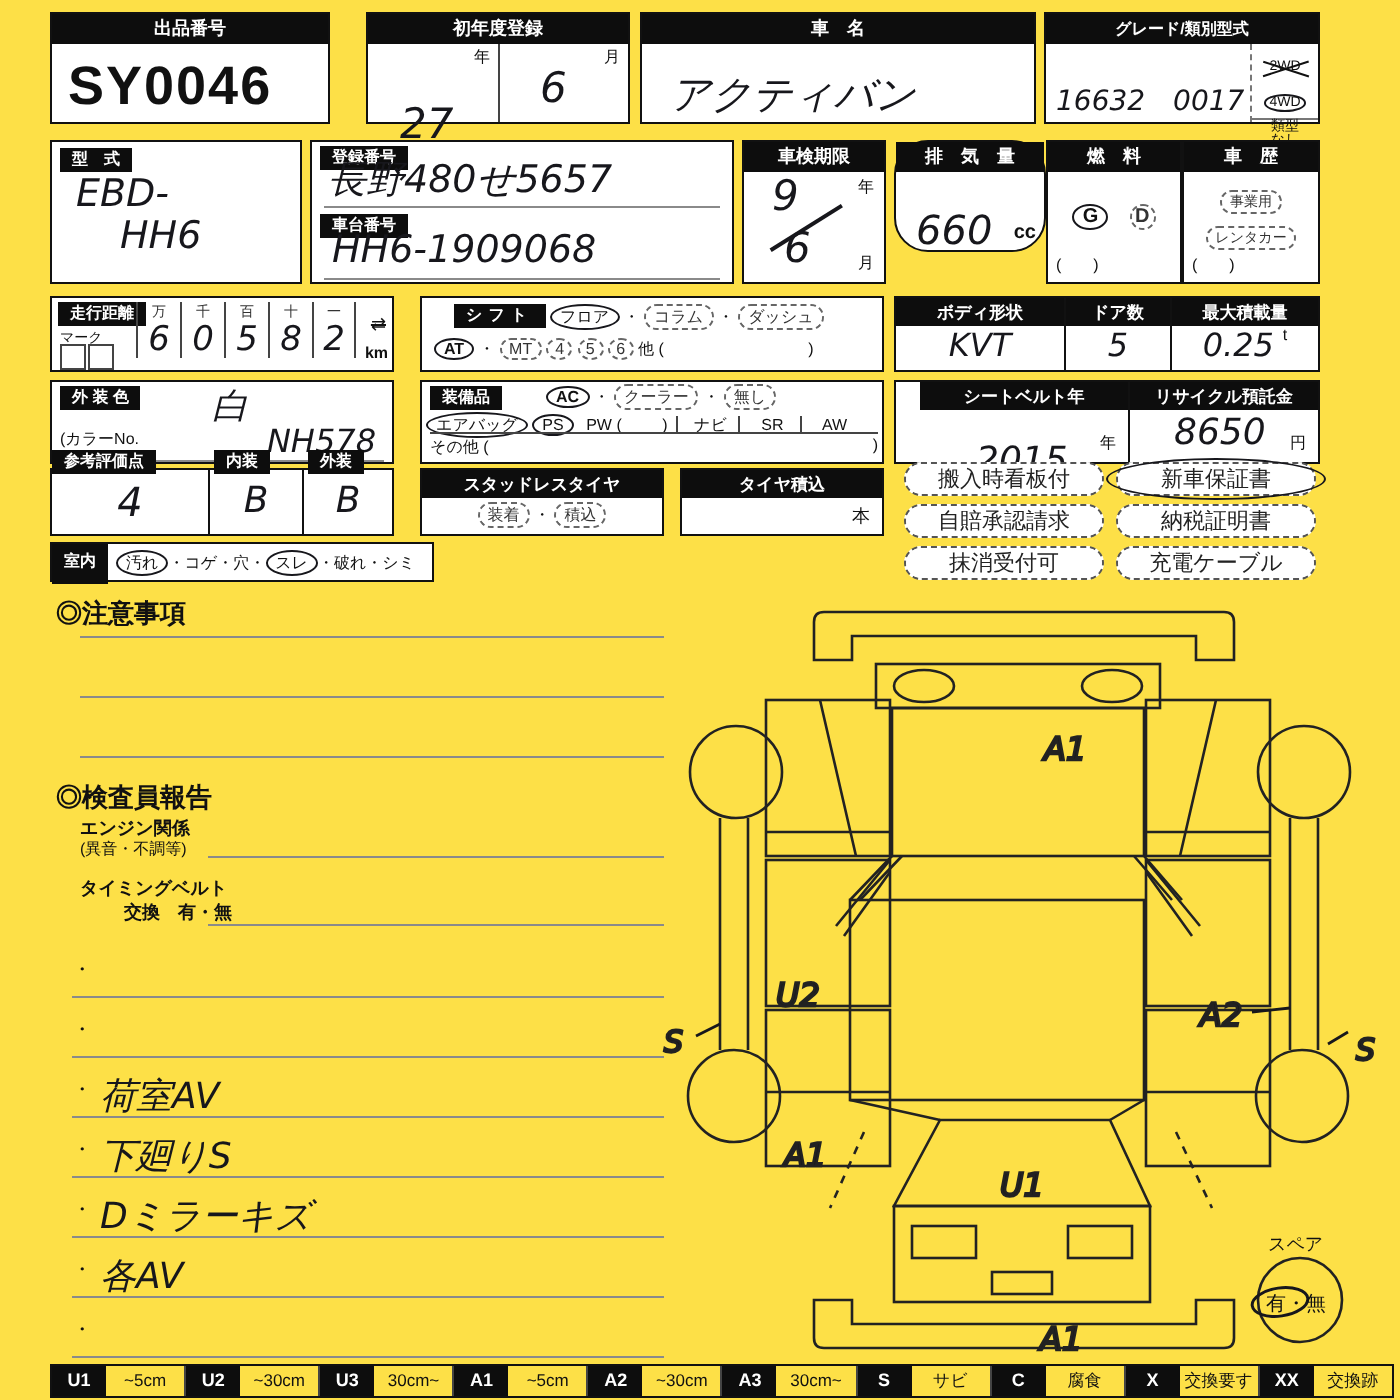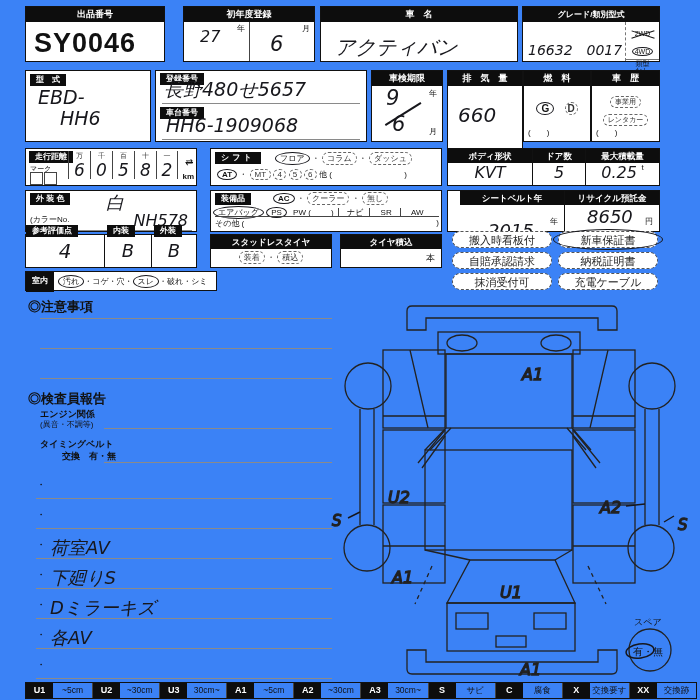--- a/index.html
+++ b/index.html
@@ -1,16 +1,16 @@
 <!DOCTYPE html>
 <html><head>
 <meta charset="utf-8">
 <style>
   html,body{margin:0;padding:0;background:#e8e8e8;}
-  #sheet{position:relative;width:700px;height:700px;background:#3b82f6;
+  #sheet{position:relative;width:700px;height:700px;background:#fde047;
     font-family:"Liberation Sans",sans-serif;color:#111;overflow:hidden;}
   .cell{position:absolute;border:1.5px solid #111;background:#fff;box-sizing:border-box;}
   .bhead{background:#0d0d0d;color:#fff;font-size:9px;font-weight:bold;text-align:center;line-height:15px;height:15px;overflow:hidden;}
   .blabel{display:inline-block;background:#0d0d0d;color:#fff;font-size:8px;font-weight:bold;padding:1px 6px;line-height:10px;}
   .hand{font-family:"DejaVu Sans",sans-serif;font-style:italic;color:#17171c;}
   .oval{display:inline-block;border:1.6px solid #17171c;border-radius:50%;padding:0 4px;}
   .dop{display:inline-block;border:1px dashed #666;border-radius:8px;padding:0 4px;color:#333;}
   .dcirc{display:inline-block;border:1px dashed #666;border-radius:50%;min-width:11px;text-align:center;color:#333;}
   .tiny{font-size:8px;} .t7{font-size:7px;} .t9{font-size:9px;}
   .crossed{position:relative;display:inline-block;padding:0 2px;}
@@ -38,21 +38,21 @@
   <div class="cell" style="left:25px;top:6px;width:140px;height:56px;">
     <div class="bhead">出品番号</div>
     <div style="font-size:27px;font-weight:bold;letter-spacing:1px;padding:6px 0 0 8px;">SY0046</div>
   </div>
 
   <div class="cell" style="left:183px;top:6px;width:132px;height:56px;">
     <div class="bhead">初年度登録</div>
     <div style="position:relative;height:39px;">
       <div style="position:absolute;left:0;top:0;width:66px;height:100%;border-right:1px solid #444;box-sizing:border-box;">
         <span class="tiny" style="position:absolute;right:4px;top:1px;">年</span>
-        <span class="hand" style="position:absolute;left:16px;top:5px;font-size:16px;">27</span>
+        <span class="hand" style="position:absolute;left:16px;top:28px;font-size:21px;">27</span>
       </div>
       <div style="position:absolute;right:0;top:0;width:66px;height:100%;">
         <span class="tiny" style="position:absolute;right:4px;top:1px;">月</span>
         <span class="hand" style="position:absolute;left:22px;top:10px;font-size:21px;">6</span>
       </div>
     </div>
   </div>
 
   <div class="cell" style="left:320px;top:6px;width:198px;height:56px;">
     <div class="bhead">車　名</div>
@@ -95,21 +95,21 @@
     <div class="bhead">車検期限</div>
     <div style="position:relative;height:55px;">
       <span class="hand" style="position:absolute;left:14px;top:0;font-size:21px;">9</span>
       <span class="tiny" style="position:absolute;right:5px;top:2px;">年</span>
       <div style="position:absolute;left:10px;top:27px;width:42px;height:1.5px;background:#17171c;transform:rotate(-32deg);"></div>
       <span class="hand" style="position:absolute;left:20px;top:26px;font-size:21px;">6</span>
       <span class="tiny" style="position:absolute;right:5px;bottom:4px;">月</span>
     </div>
   </div>
 
-  <div class="cell" style="left:447px;top:70px;width:76px;height:92px;">
+  <div class="cell" style="left:447px;top:70px;width:76px;height:56px;border-radius:17px;">
     <div class="bhead">排　気　量</div>
     <span class="hand" style="position:absolute;left:10px;top:32px;font-size:20px;">660</span>
     <span style="position:absolute;right:4px;bottom:3px;font-size:10px;font-weight:bold;">cc</span>
   </div>
 
   <div class="cell" style="left:523px;top:70px;width:68px;height:72px;">
     <div class="bhead">燃　料</div>
     <div style="text-align:center;padding-top:12px;">
       <span class="oval" style="font-size:10px;font-weight:bold;">G</span>
       <span class="dcirc" style="font-size:10px;font-weight:bold;margin-left:6px;">D</span>
@@ -151,21 +151,21 @@
       <div class="digit-cell" style="border-right:1px solid #444;">
         <div class="t7" style="color:#333;">一</div>
           <div class="hand" style="font-size:17px;line-height:18px;">2</div>
         </div>
     </div>
     <span class="t9" style="position:absolute;right:3px;top:8px;text-decoration:line-through;">⇄</span>
     <span class="tiny" style="position:absolute;right:2px;bottom:4px;font-weight:bold;">km</span>
   </div>
 
   <div class="cell" style="left:210px;top:148px;width:232px;height:38px;">
-    <span class="blabel" style="position:absolute;left:4px;top:3px;letter-spacing:3px;">シフト</span>
+    <span class="blabel" style="position:absolute;left:16px;top:3px;letter-spacing:3px;">シフト</span>
     <div class="tiny" style="position:absolute;left:64px;top:3px;white-space:nowrap;">
       <span class="oval">フロア</span>
       <span>・</span>
       <span class="dop">コラム</span>
       <span>・</span>
       <span class="dop">ダッシュ</span>
     </div>
     <div class="tiny" style="position:absolute;left:6px;top:20px;white-space:nowrap;">
       <span class="oval" style="font-weight:bold;">AT</span>
       <span>・</span>

